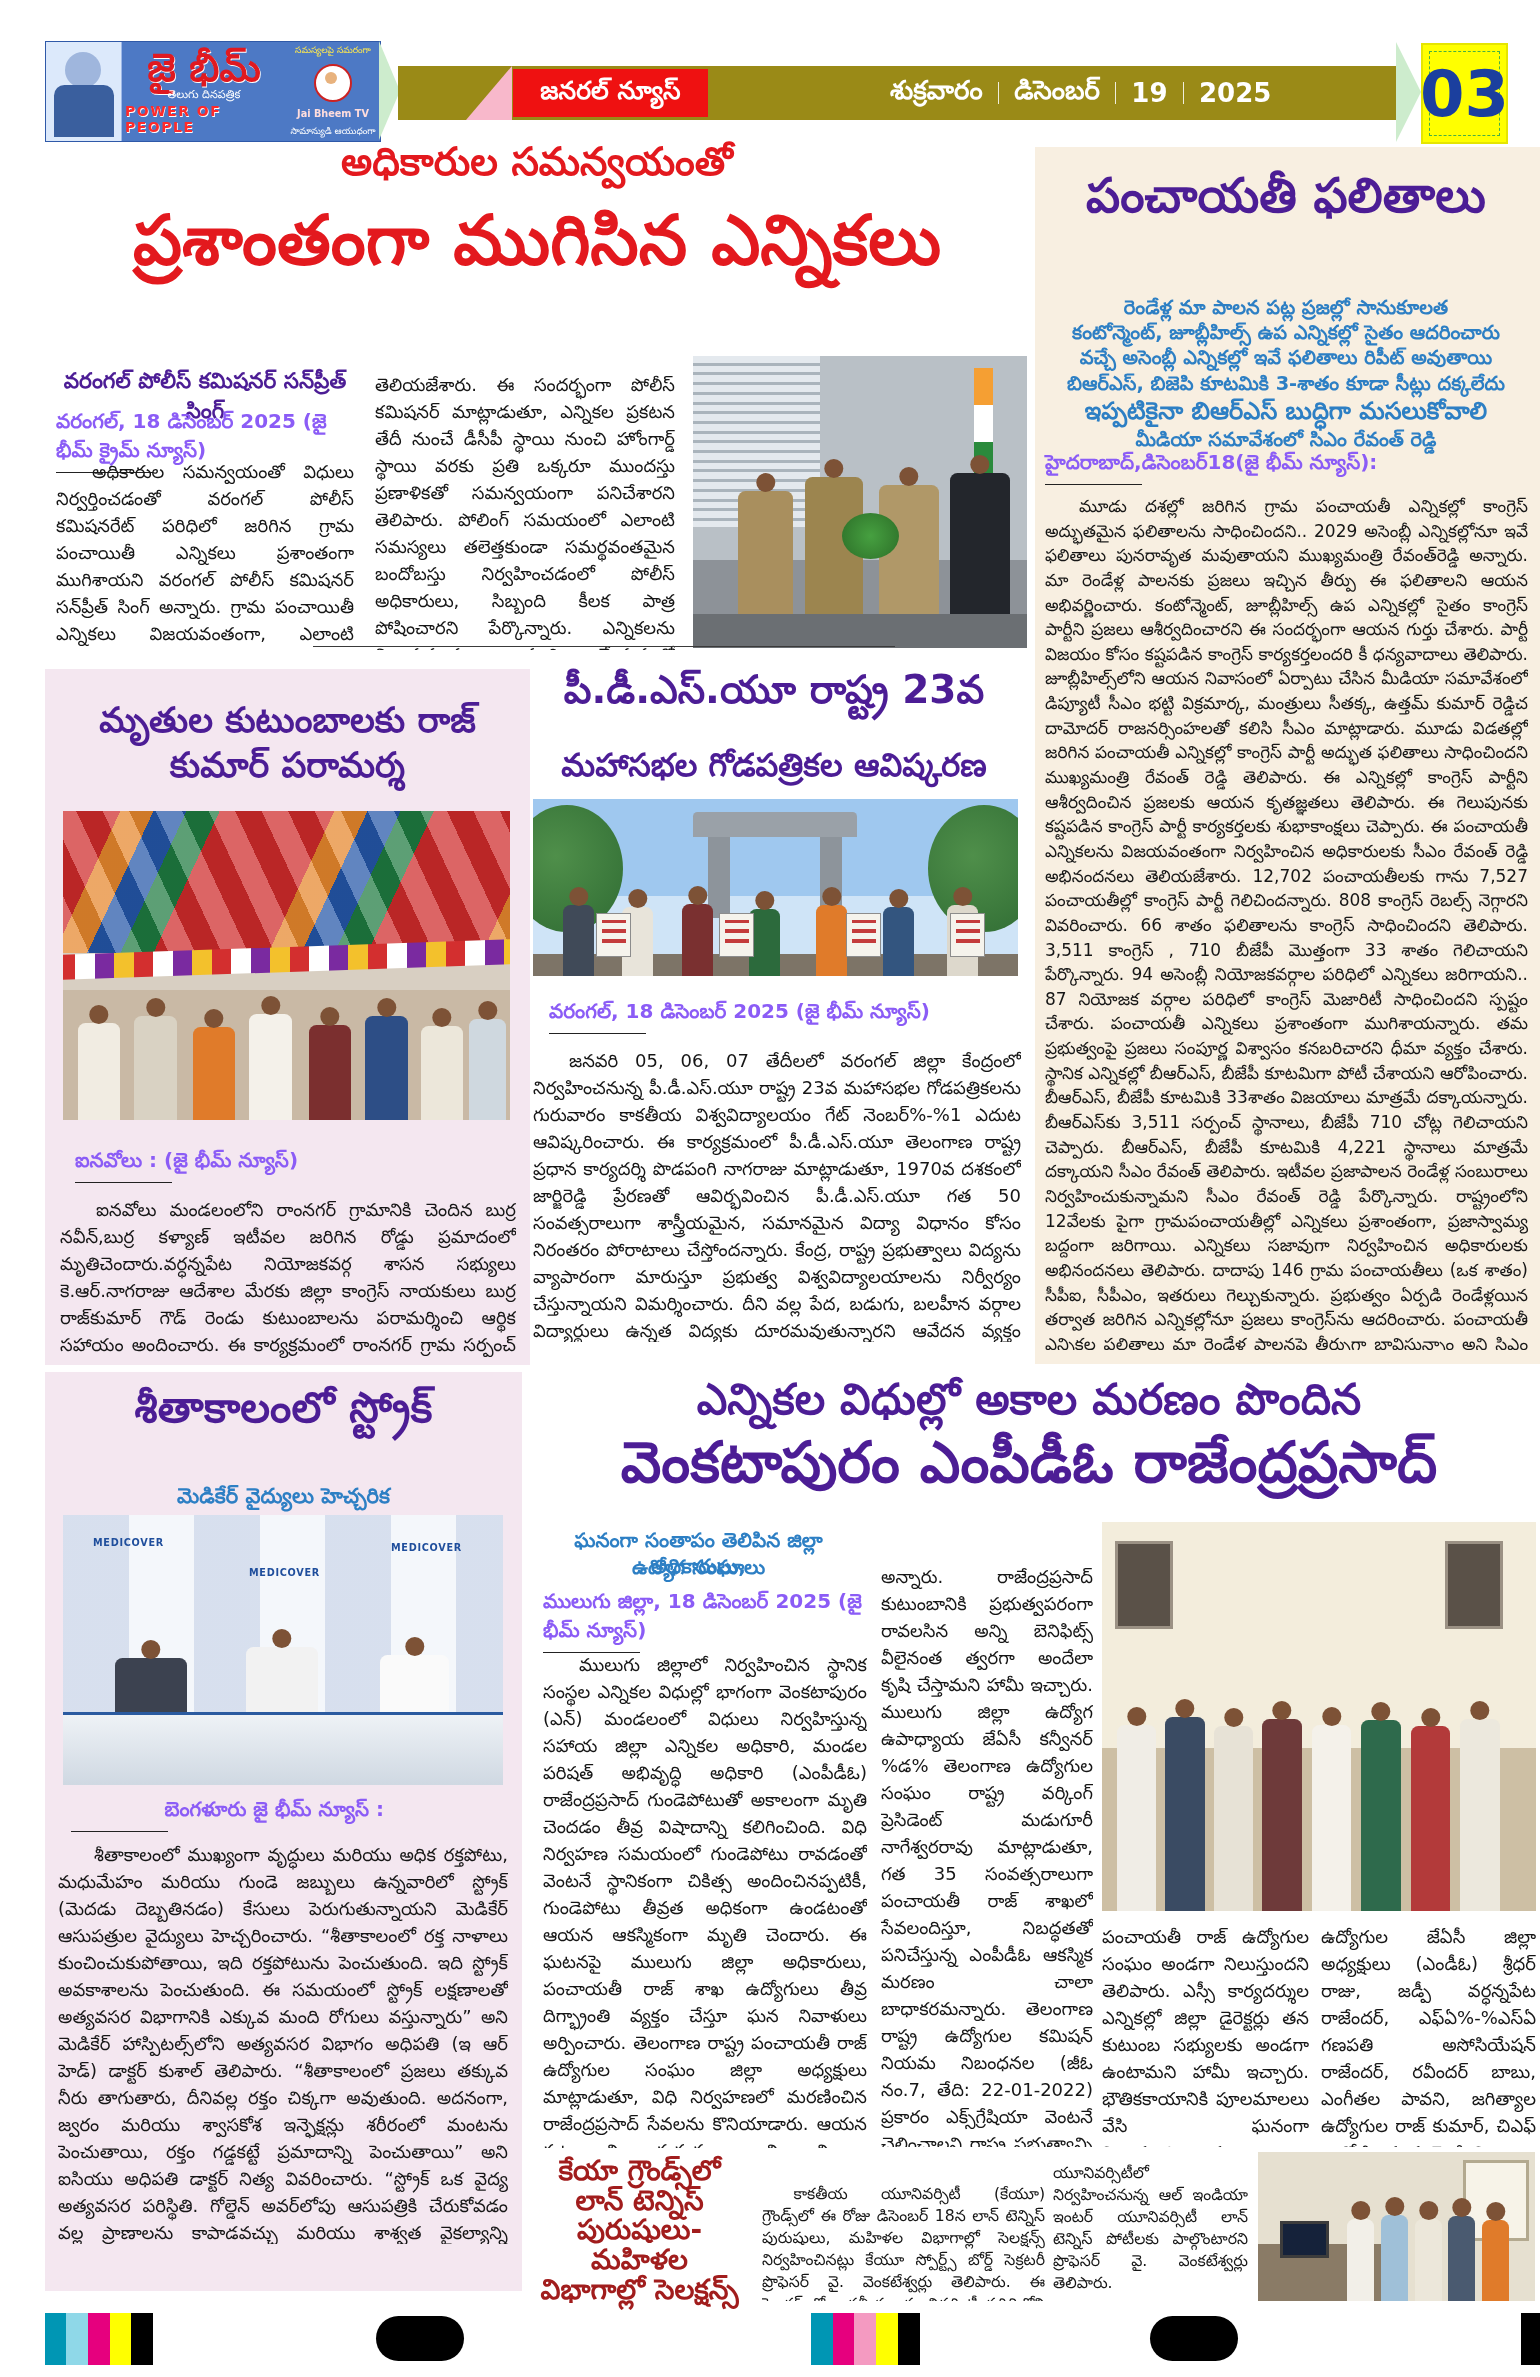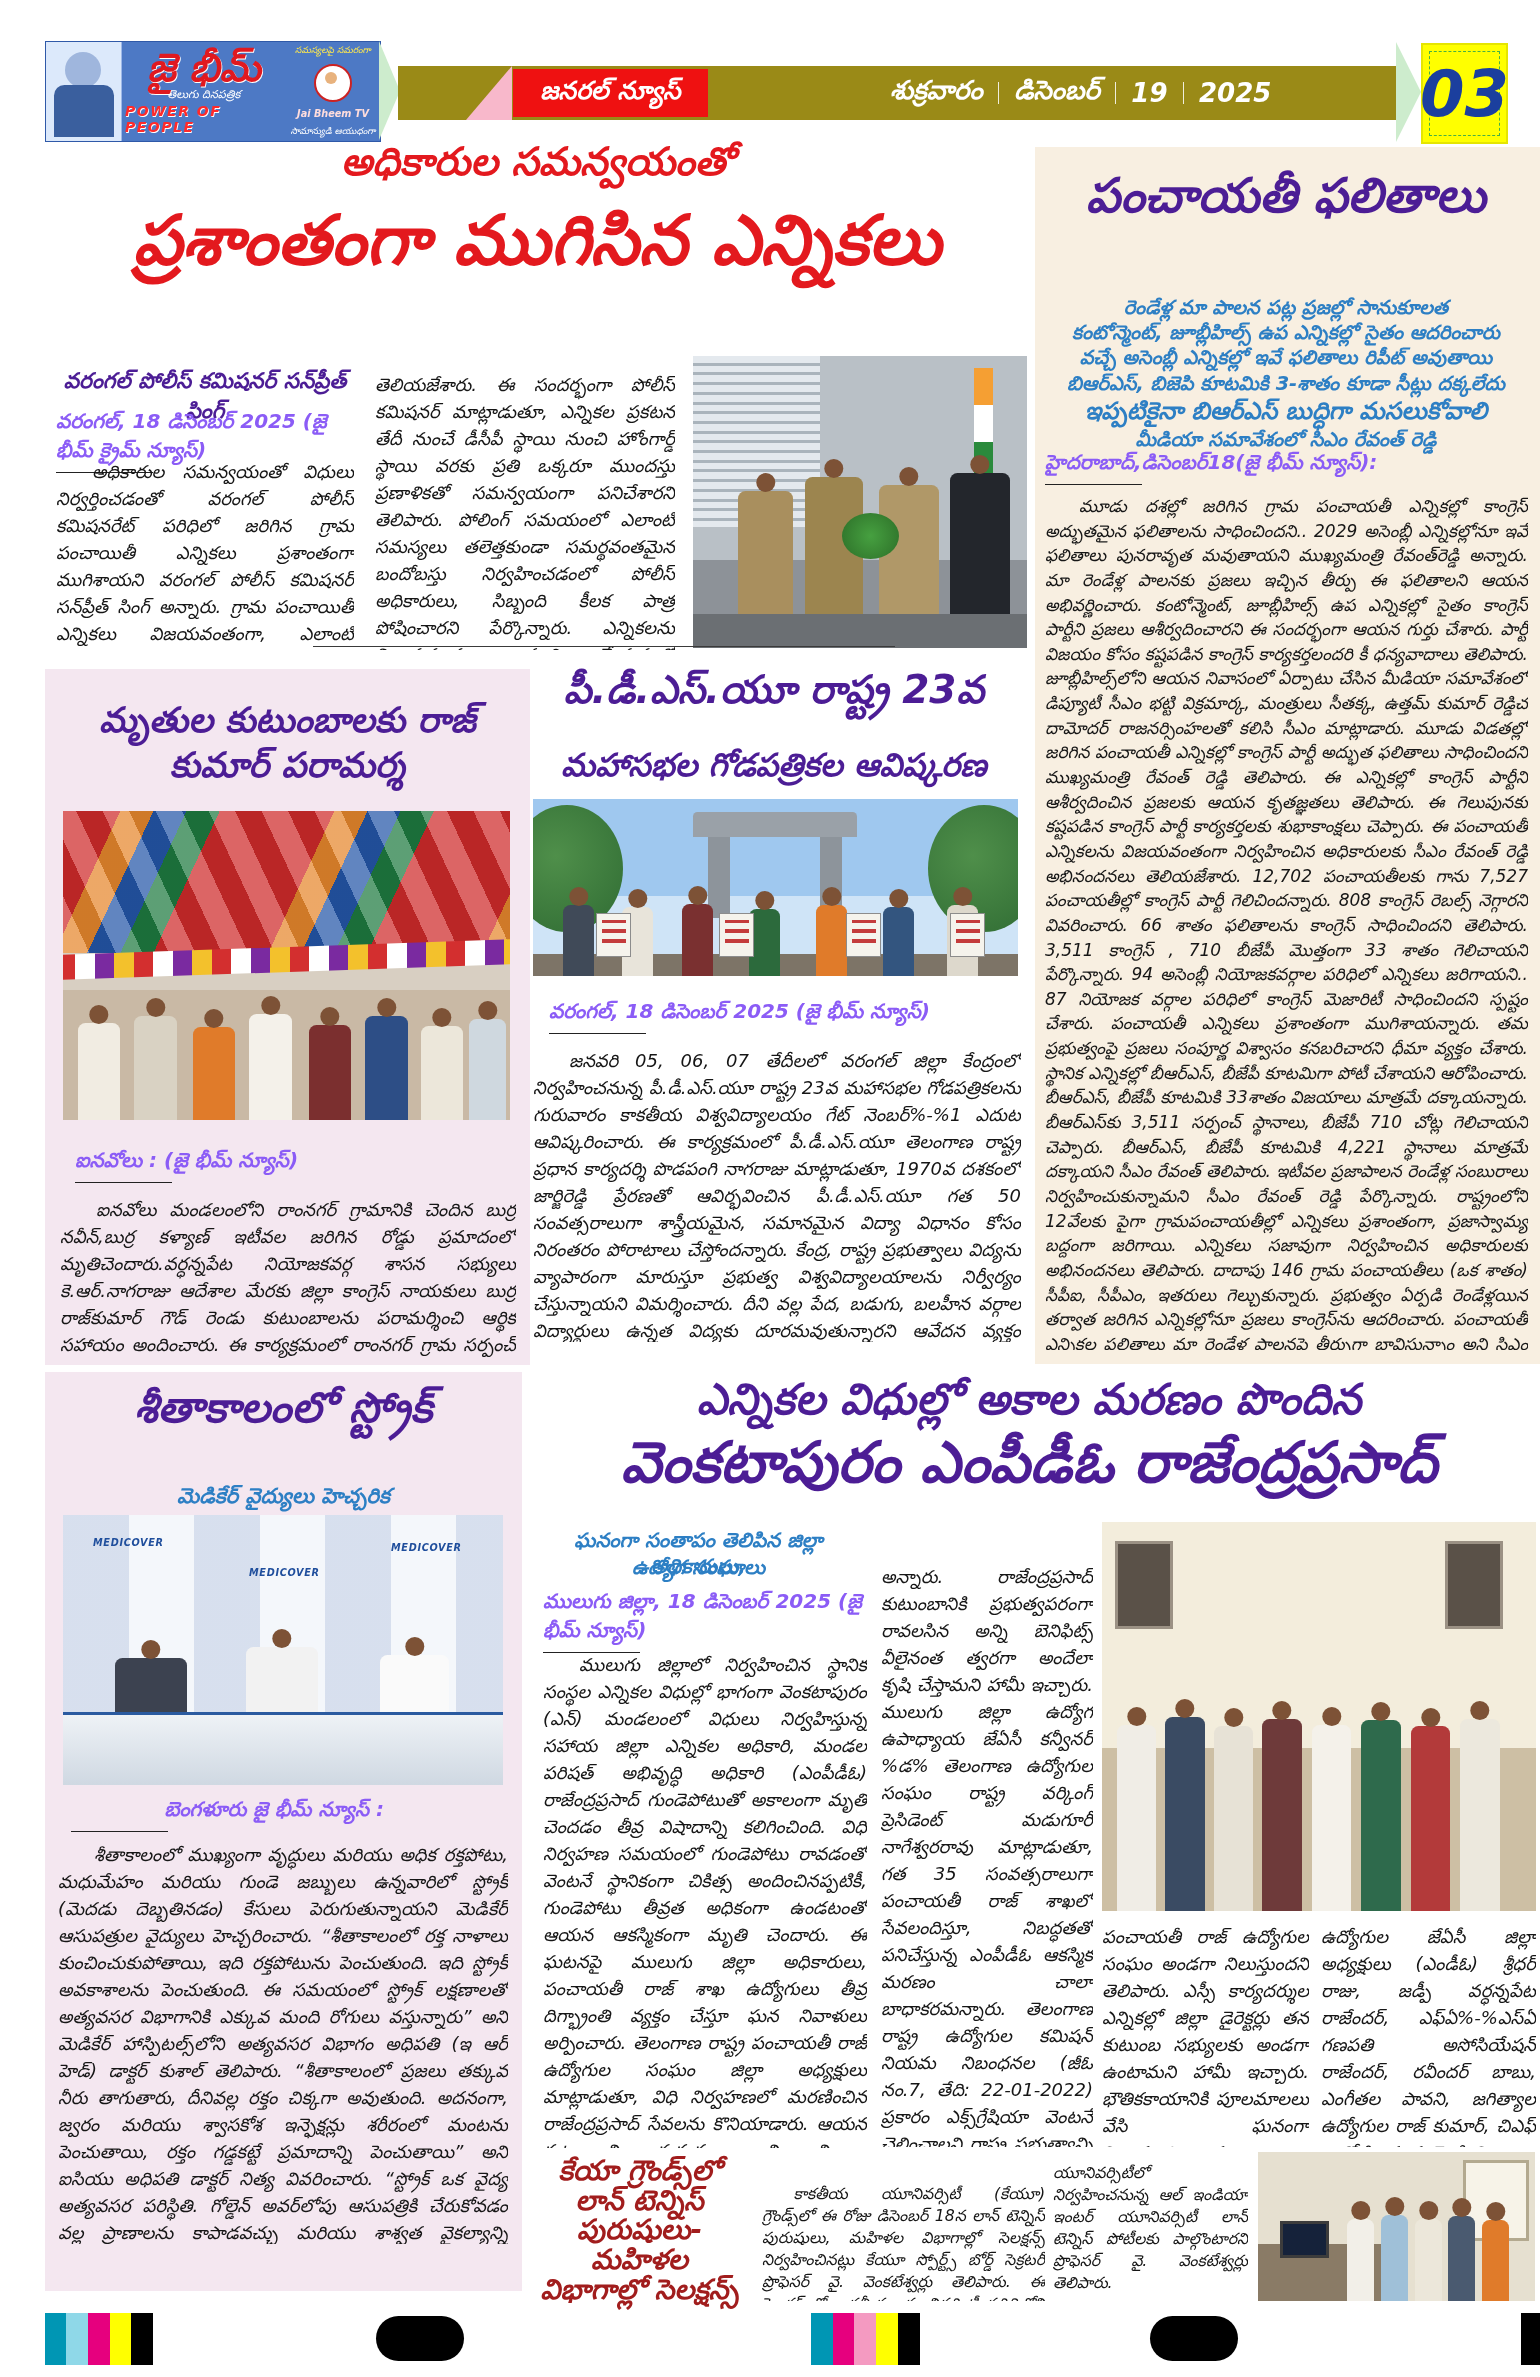--- a/index.html
+++ b/index.html
@@ -1,17 +1,17 @@
 <!DOCTYPE html>
 <html style="font-size:12px"><head>
 <meta charset="utf-8">
 <style>
   html,body{margin:0;padding:0;background:#fff;}
   #page{position:relative;width:1541px;height:2377px;background:#ffffff;overflow:hidden;
-        font-family:"DejaVu Sans",sans-serif;color:#1a1a1a;font-style:italic;}
+        font-family:"DejaVu Sans",sans-serif;color:#1a1a1a;}
   .b{position:absolute;}
   .center{text-align:center;}
   .bold{font-weight:bold;}
   .nowrap{white-space:nowrap;}
   .clip{overflow:hidden;}
 
   
   .masthead{left:45px;top:41px;width:334px;height:99px;background:#4d79c5;border:1.5px solid #2f59a8;
             display:flex;align-items:stretch;}
   .ambedkar{width:75px;background:#dce9fb;position:relative;overflow:hidden;border-right:0.7px solid #9db8e8;}

